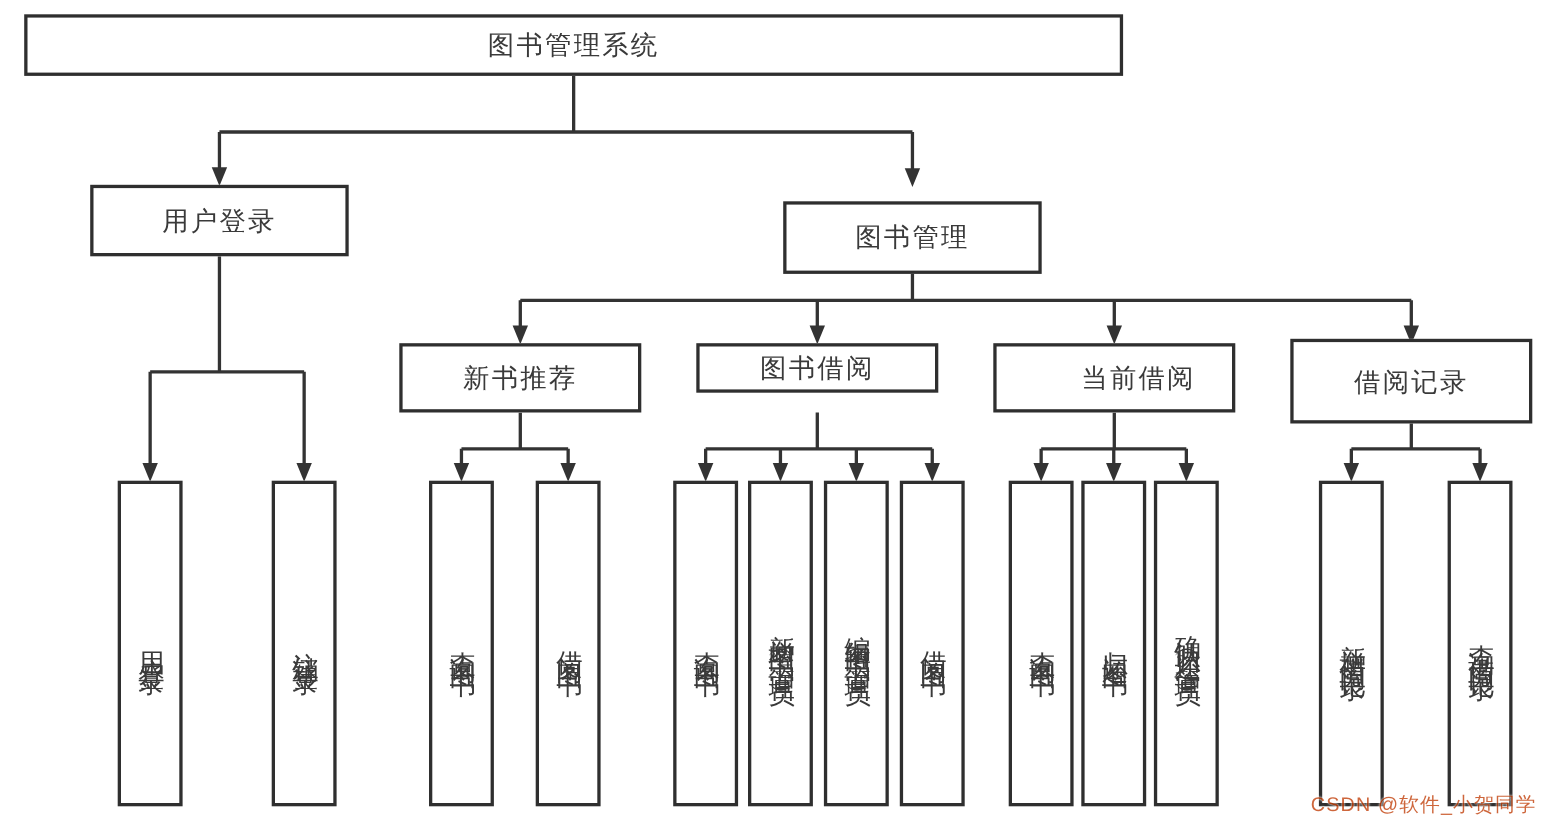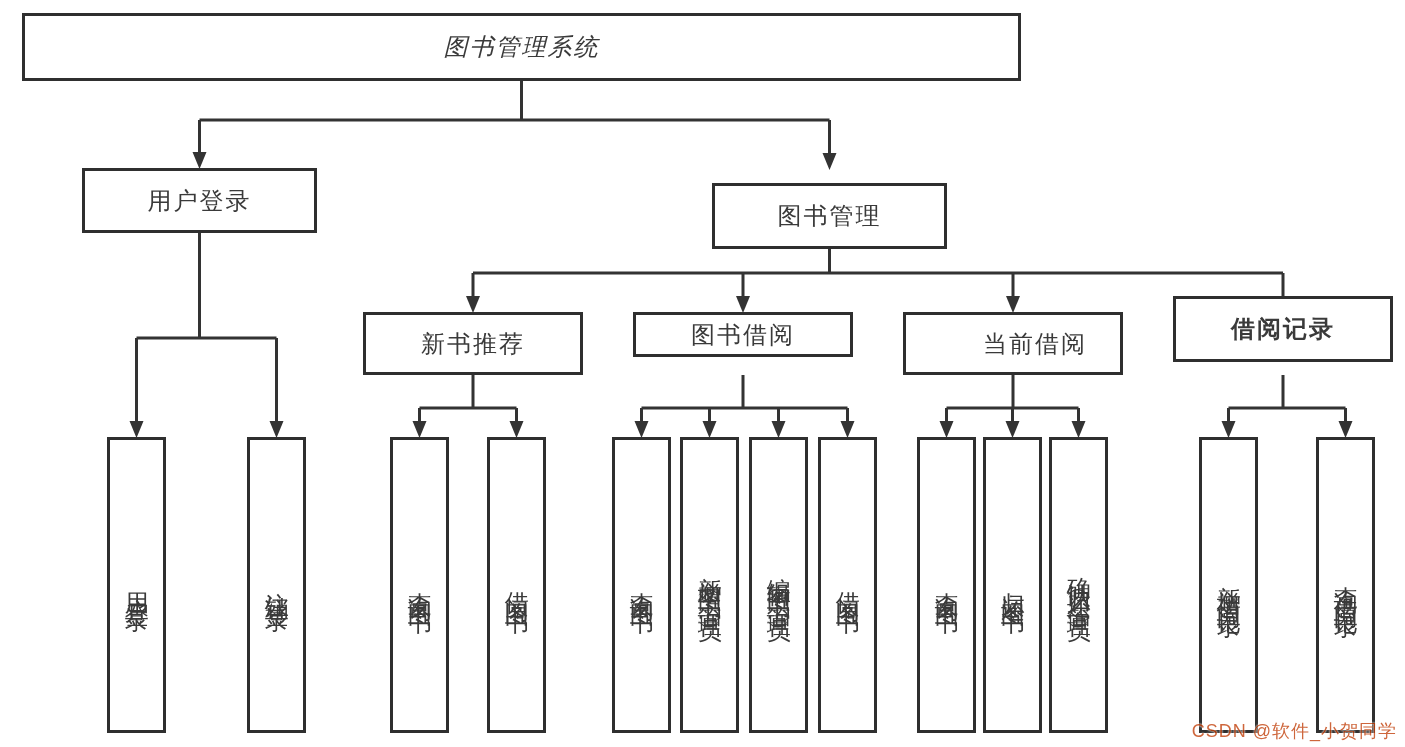--- a/index.html
+++ b/index.html
@@ -25,27 +25,27 @@
     white-space:nowrap;
   }
   .vbox{
     top:437px;width:59px;height:296px;
     writing-mode:vertical-rl;
     text-orientation:mixed;
     font-size:24px;
     letter-spacing:6px;
     line-height:1.1;
   }
-  .root{left:22px;top:13px;width:999px;height:68px;font-style:italic;}
+  .root{left:22px;top:13px;width:999px;height:56px;}
   .b-user{left:82px;top:168px;width:235px;height:65px;}
   .b-mgmt{left:712px;top:168px;width:235px;height:66px;margin-top:15px;}
   .m0{left:363px;top:312px;width:220px;height:63px;}
   .m1{left:633px;top:312px;width:220px;height:45px;}
   .m2{left:903px;top:312px;width:220px;height:63px;padding-left:44px;}
-  .m3{left:1173px;top:296px;width:220px;height:66px;font-weight:bold;}
+  .m3{left:1173px;top:308px;width:220px;height:77px;}
   .l1{left:107px;}  .l2{left:247px;}
   .l3{left:390px;}  .l4{left:487px;}
   .l5{left:612px;}  .l6{left:680px;}
   .l7{left:749px;}  .l8{left:818px;}
   .l9{left:917px;}  .l10{left:983px;} .l11{left:1049px;}
   .l12{left:1199px;}.l13{left:1316px;}
   .watermark{
     position:absolute;
     right:8px;bottom:4px;
     font-size:18px;

